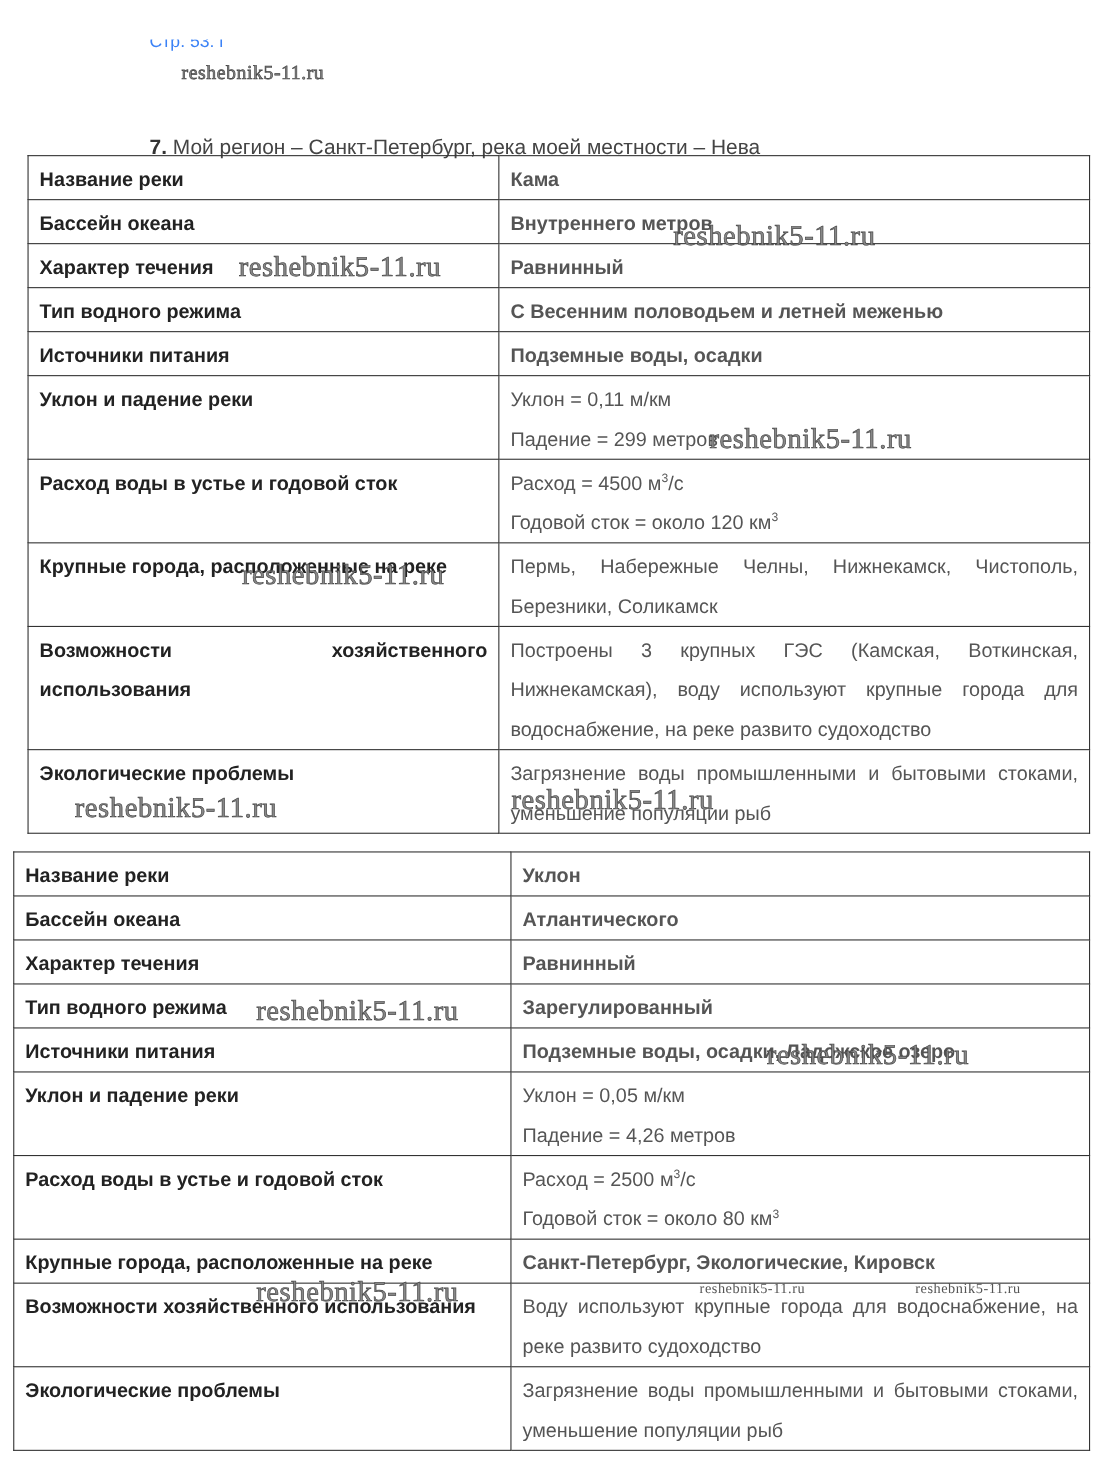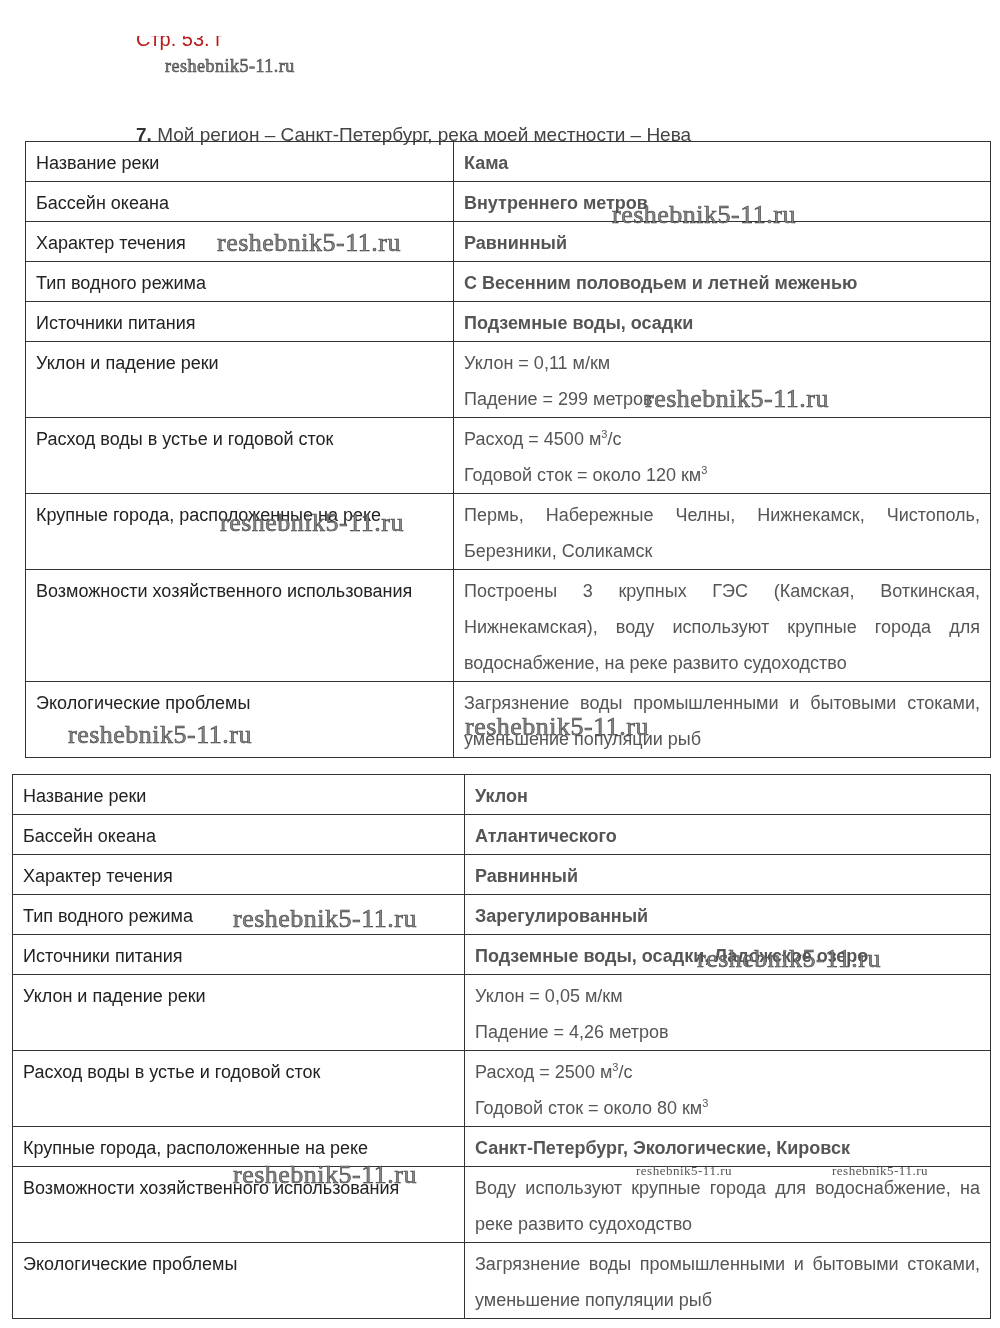--- a/index.html
+++ b/index.html
@@ -1,21 +1,21 @@
 <!DOCTYPE html>
 <html><head>
 <meta charset="utf-8">
 <style>
   html, body { margin: 0; padding: 0; background: #ffffff; }
   body {
     width: 1000px; height: 1328px; position: relative; overflow: hidden;
     font-family: "Liberation Sans", sans-serif; color: #222;
   }
   .page-ref {
-    position: absolute; left: 136px; top: 36px; font-size: 20px; color: #b91c1c;
+    position: absolute; left: 136px; top: 36px; font-size: 16px; color: #3b82f6;
     height: 18px; overflow: hidden; line-height: 30px; text-align: right;
   }
   .page-ref span { position: relative; top: -12px; }
   .heading {
     position: absolute; left: 136px; top: 88px; font-size: 19px; color: #444; margin-top: 36px;
   }
   .heading .num { font-weight: bold; color: #333; }
   .wm {
     position: absolute; font-family: "Liberation Serif", serif; font-weight: normal;
     color: #888; letter-spacing: 0.5px; white-space: nowrap;
@@ -25,21 +25,21 @@
   .wm.med { font-size: 18px; }
   .wm.small { font-size: 13px; color: #555; -webkit-text-stroke: 0; }
   table.rt {
     position: absolute; border-collapse: collapse; table-layout: fixed;
     font-size: 18px;
   }
   table.rt td {
     border: 1.5px solid #333; vertical-align: top; padding: 3px 10px 0 10px;
     line-height: 36px;
   }
-  table.rt td.lbl { font-weight: normal; color: #222; }
+  table.rt td.lbl { font-weight: bold; color: #222; }
   table.rt td.val { color: #555; }
   td.just { text-align: justify; text-align-last: justify; }
   td.just.last-left { text-align-last: left; }
   .line { display: block; }
   sup { font-size: 11px; line-height: 0; }
   #t1 { left: 25px; top: 141px; width: 966px; }
   #t1 col.c1 { width: 428px; }
   #t2 { left: 12px; top: 774px; width: 979px; }
   #t2 col.c1 { width: 452px; }
   .r1 td { height: 33px; font-weight: bold; }

